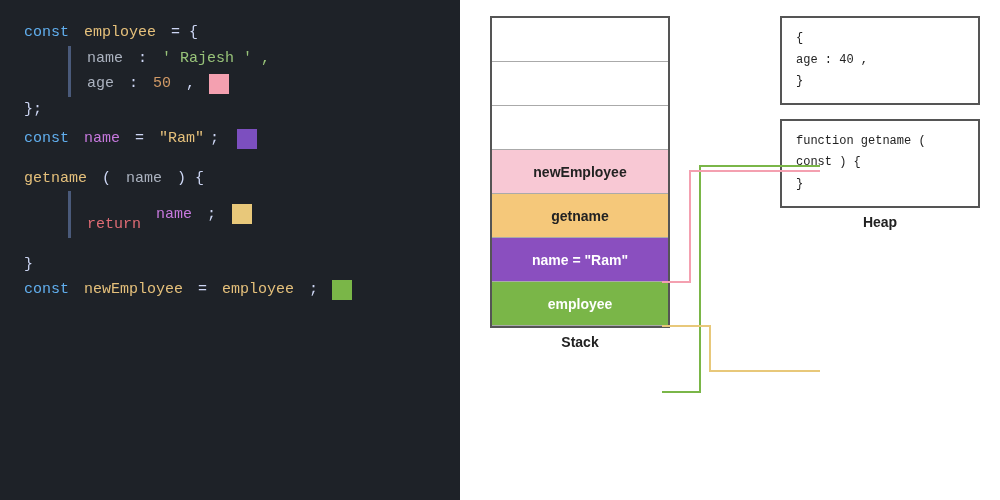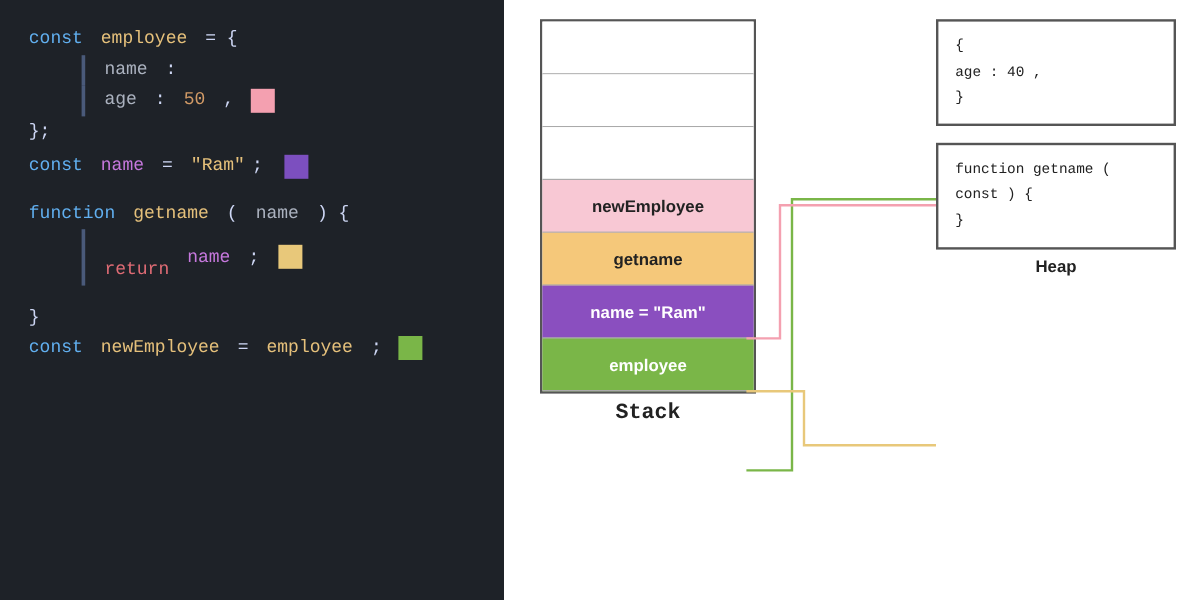--- a/index.html
+++ b/index.html
@@ -9,21 +9,21 @@
       background: #fff;
       font-family: 'Courier New', monospace;
       display: flex;
       flex-direction: row;
       align-items: stretch;
       overflow: hidden;
     }
 
     
     #code-panel {
-      width: 420px;
+      width: 460px;
       background: #1e2228;
       padding: 20px 24px;
       display: flex;
       flex-direction: column;
       justify-content: flex-start;
       color: #cdd6f4;
       font-size: 15px;
       line-height: 1.7;
       flex-shrink: 0;
     }
@@ -95,22 +95,22 @@
 
     
     #stack-col {
       display: flex;
       flex-direction: column;
       align-items: center;
       width: 200px;
     }
 
     #stack-label {
-      font-family: Liberation Mono, monospace;
-      font-size: 18px;
+      font-family: Liberation Sans, sans-serif;
+      font-size: 14px;
       font-weight: bold;
       color: #222;
       margin-top: 6px;
     }
 
     .stack-wrapper {
       border: 2px solid #555;
       width: 180px;
       display: flex;
       flex-direction: column;
@@ -183,42 +183,42 @@
 <body>
 
 <div id="code-panel">
 
   <div class="code-line">
     <span class="kw-const">const </span><span class="var-name">employee</span><span class="val-obj"> = {</span>
   </div>
 
   <div class="code-line indent">
     <div class="vbar"></div>
-    <span class="prop-name">name</span><span class="val-obj"> : </span>
+    <span class="prop-name">name</span><span class="val-obj"> : </span><span class="str-val">' Rajesh ' ,</span>
   </div>
 
   <div class="code-line indent">
     <div class="vbar"></div>
     <span class="prop-name">age</span><span class="val-obj"> : </span><span class="num-val">50</span><span class="val-obj"> ,</span>
     <span class="color-box" style="background:#f4a0b0; margin-left:8px;"></span>
   </div>
 
   <div class="code-line">
     <span class="brace">};</span>
   </div>
 
   <div class="code-line" style="margin-top:4px;">
     <span class="kw-const">const </span><span class="var-name2">name</span><span class="val-obj"> = </span><span class="str-ram">"Ram"</span><span class="semicolon">;</span>
     <span class="color-box" style="background:#7c4fbf; margin-left:12px;"></span>
   </div>
 
   <div class="spacer"></div>
 
   <div class="code-line">
-    <span class="kw-function">function </span><span class="fn-name">getname</span><span class="paren"> ( </span><span class="param">name</span><span class="paren"> ) {</span>
+    <span class="fn-name">getname</span><span class="paren"> ( </span><span class="param">name</span><span class="paren"> ) {</span>
   </div>
 
   <div class="code-line indent">
     <div class="vbar"></div>
     <span class="kw-return">return </span><span class="var-name2">name</span><span class="semicolon"> ;</span>
     <span class="color-box" style="background:#e8c87a; margin-left:10px;"></span>
   </div>
 
   <div class="spacer"></div>
 

